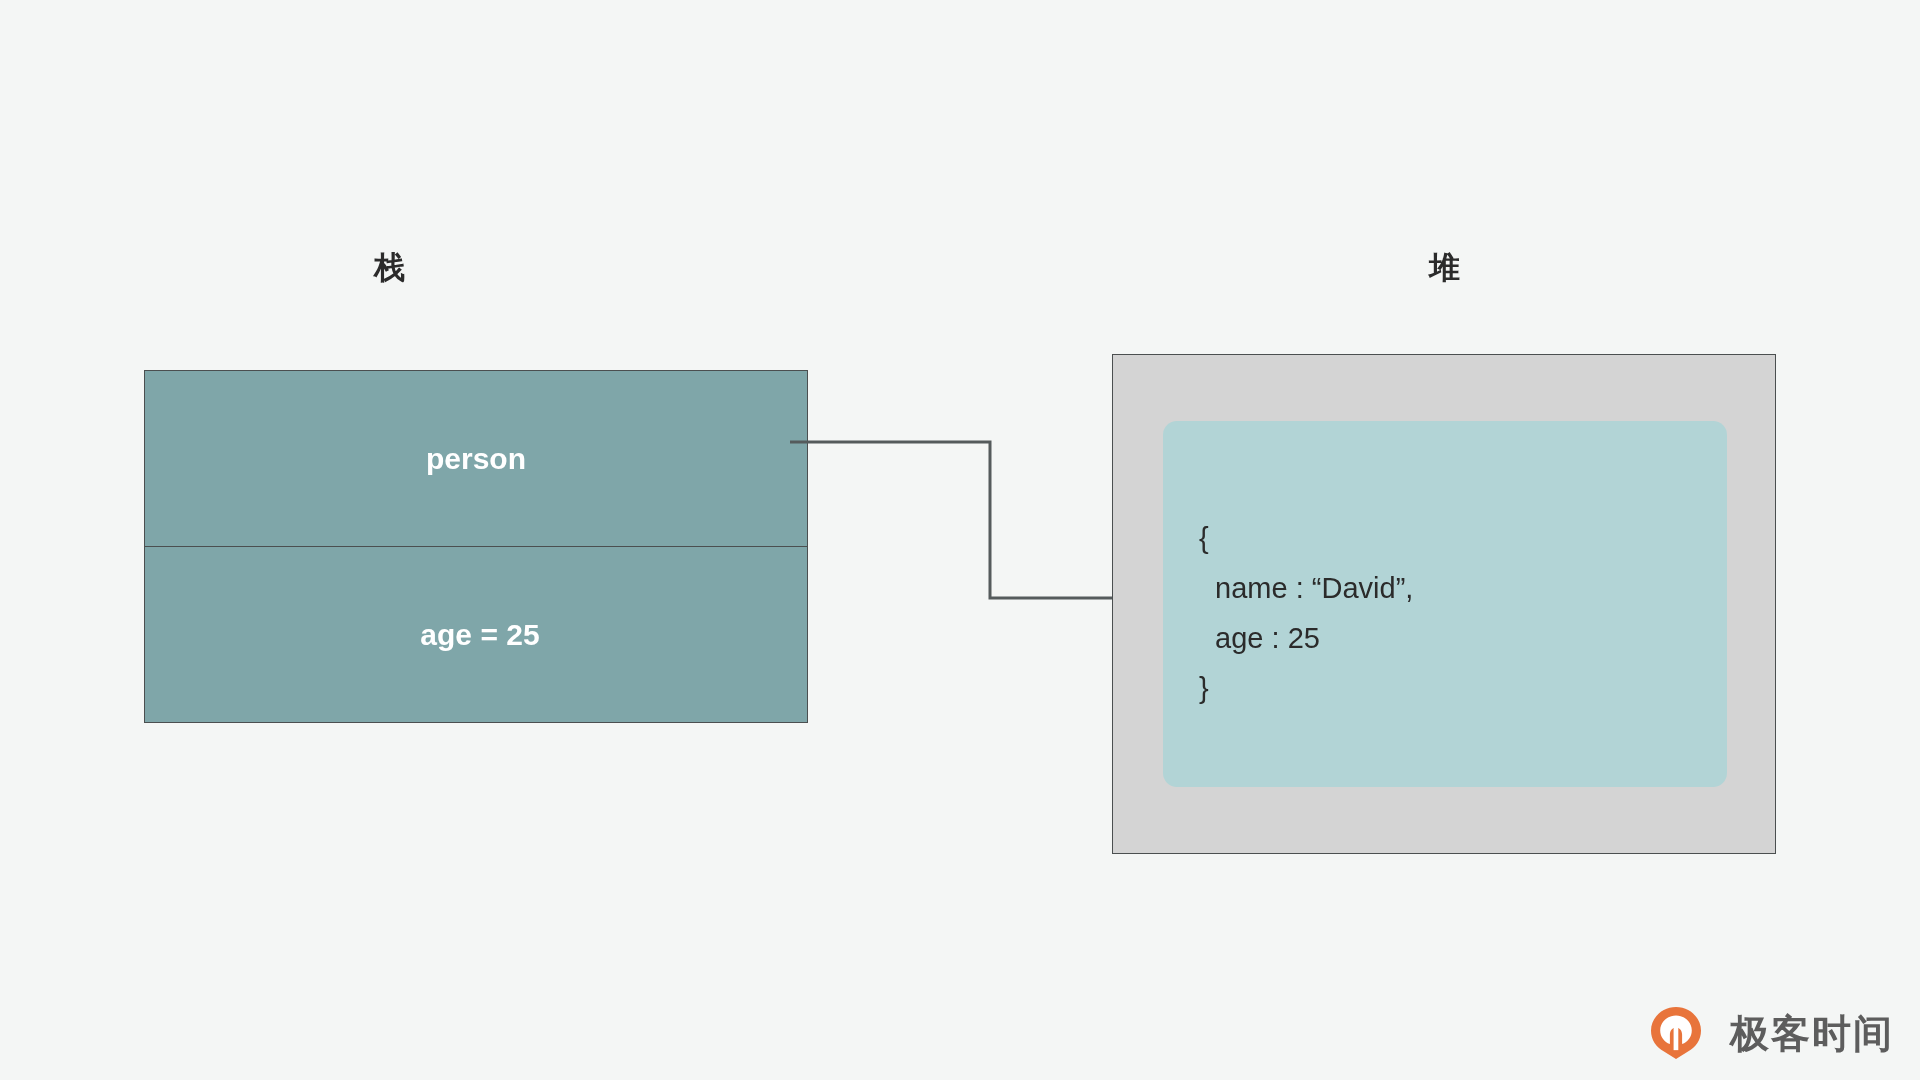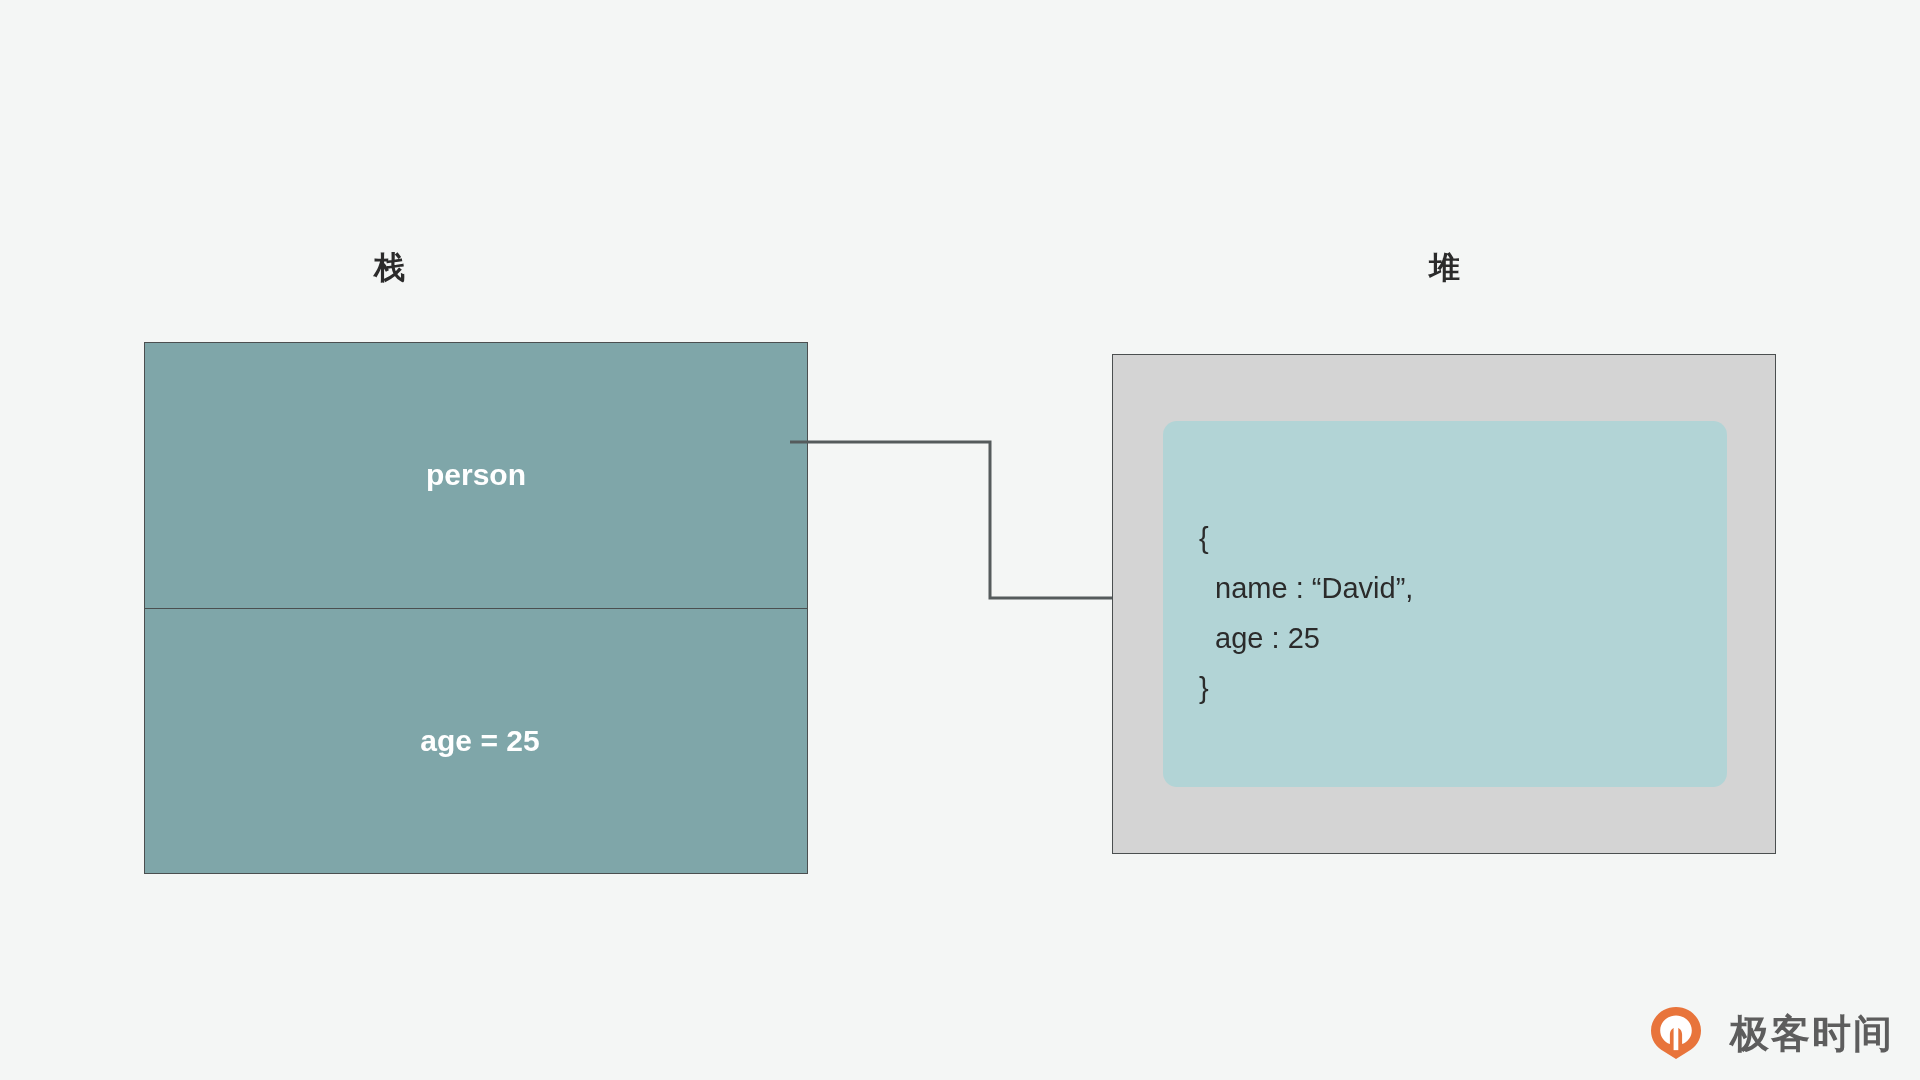--- a/index.html
+++ b/index.html
@@ -32,23 +32,23 @@
     line-height: 1;
     white-space: nowrap;
   }
   #stack-title { left: 300px; top: 252px; width: 180px; }
   #heap-title  { left: 1355px; top: 252px; width: 180px; }
 
   
   #stack-box {
     position: absolute;
     left: 144px;
-    top: 342px;
+    top: 370px;
     width: 664px;
-    height: 532px;
+    height: 353px;
     box-sizing: border-box;
     border: 1.5px solid #4b4f50;
     background: #7fa6a9;
     display: flex;
     flex-direction: column;
   }
   .stack-frame {
     flex: 1 1 0;
     display: flex;
     align-items: center;

